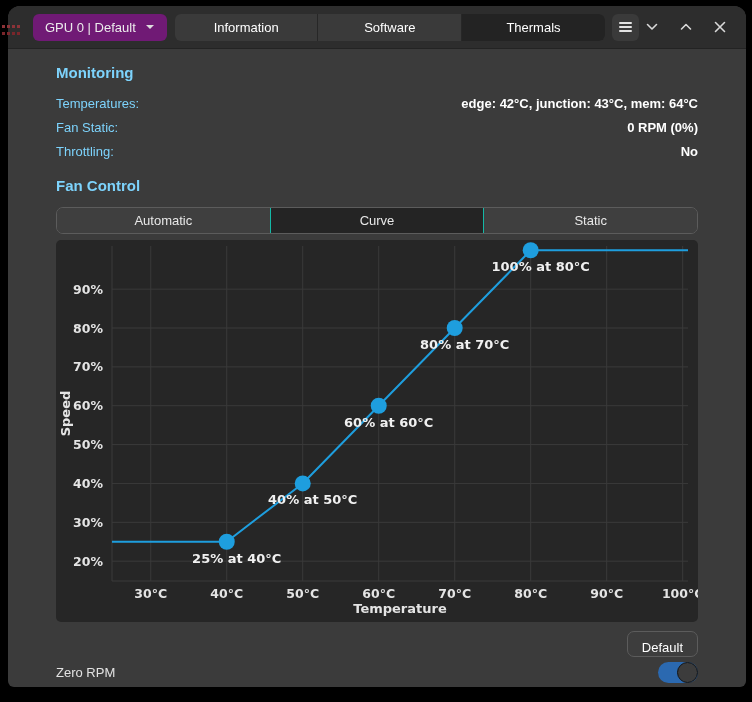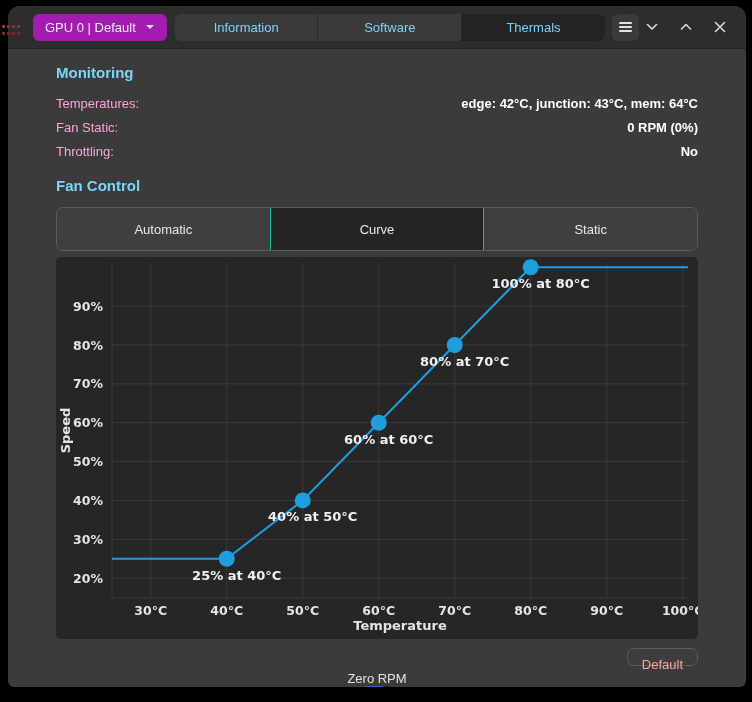--- a/index.html
+++ b/index.html
@@ -3,27 +3,27 @@
 <meta charset="utf-8">
 <style>
   html,body{margin:0;padding:0;}
   body{width:752px;height:702px;background:#000;position:relative;overflow:hidden;
        font-family:"Liberation Sans","DejaVu Sans",sans-serif;}
   .window{position:absolute;left:8px;top:6px;width:738px;height:681px;background:#3b3b3b;
           border-radius:12px 12px 6px 6px;overflow:hidden;}
   
   .titlebar{height:43px;background:#2d2d2d;border-bottom:1px solid #232323;display:flex;
             align-items:center;padding:0 8px;box-sizing:border-box;}
-  .gpu-btn{margin-left:17px;height:27px;min-width:127px;background:#a21caf;border:none;
+  .gpu-btn{margin-left:17px;height:27px;min-width:127px;background:#701a75;border:none;
            border-radius:6px;color:#ececec;font-size:13px;display:flex;align-items:center;
            justify-content:center;gap:9px;padding:0 12px;cursor:pointer;
            font-family:inherit;}
   .tabgroup{display:flex;margin-left:8px;width:430px;height:27px;border-radius:6px;
             overflow:hidden;background:#3a3a3a;}
-  .tab{flex:1;border:none;background:transparent;color:#7dd3fc;font-size:13px;cursor:pointer;
+  .tab{flex:1;border:none;background:transparent;color:#ffffff;font-size:13px;cursor:pointer;
        border-left:1px solid #272727;font-family:inherit;padding:0;}
   .tab:first-child{border-left:none;}
   .tab.active{background:#232323;}
   .menu-btn{margin-left:7px;width:27px;height:27px;border-radius:6px;background:#3a3a3a;
             border:none;display:flex;align-items:center;justify-content:center;cursor:pointer;}
   .hamburger{display:block;width:13px;height:2px;background:#e3e3e3;border-radius:1px;
              box-shadow:0 -4px 0 #e3e3e3,0 4px 0 #e3e3e3;}
   .wincontrols{margin-left:auto;display:flex;gap:10px;align-items:center;margin-right:6px;}
   .winbtn{width:24px;height:24px;background:transparent;border:none;display:flex;
           align-items:center;justify-content:center;cursor:pointer;padding:0;}
@@ -32,40 +32,40 @@
   
   .artifact{position:absolute;left:2px;top:25px;width:18px;height:10px;z-index:5;
      background:
        repeating-linear-gradient(90deg,#8c3338 0 3px,rgba(0,0,0,0) 3px 5px) top/100% 3px no-repeat,
        repeating-linear-gradient(90deg,#7a262b 0 3px,rgba(0,0,0,0) 3px 5px) bottom/100% 3px no-repeat;}
   
   .content{padding:14px 48px 0;}
   .section-title{font-size:15px;font-weight:700;color:#7dd3fc;margin:0;line-height:19px;}
   .mon-rows{margin-top:14px;}
   .mrow{display:flex;justify-content:space-between;align-items:baseline;height:24px;}
-  .mrow .lbl{font-size:13px;color:#f9a8d4;}
+  .mrow .lbl{font-size:13px;color:#7dd3fc;}
   .mrow .val{font-size:13px;font-weight:700;color:#ffffff;}
   .fc-title{margin-top:8px;}
-  .seg{display:flex;height:44px;border:1px solid #5c5c5c;border-radius:7px;overflow:hidden;
+  .seg{display:flex;height:27px;border:1px solid #5c5c5c;border-radius:7px;overflow:hidden;
        box-sizing:border-box;margin-top:12px;}
   .seg button{flex:1;background:#3f3f3f;border:none;border-left:1px solid #14b8a6;
               color:#e8e8e8;font-size:13px;cursor:pointer;font-family:inherit;padding:0;}
   .seg button:first-child{border-left:none;}
   .seg button.active{background:#242424;}
   .panel{margin-top:6px;height:382px;background:#262626;border-radius:5px;position:relative;
          overflow:hidden;}
   .panel svg{position:absolute;left:0;top:0;}
   .tick{font-family:"DejaVu Sans",sans-serif;font-size:12.5px;font-weight:600;fill:#e4e4e4;}
   .axis-title{font-family:"DejaVu Sans",sans-serif;font-size:13px;font-weight:600;fill:#e4e4e4;}
   .pt-label{font-family:"DejaVu Sans",sans-serif;font-size:13px;font-weight:600;fill:#f0f0f0;}
   .default-row{display:flex;justify-content:flex-end;margin-top:9px;}
-  .default-btn{height:18px;padding:8px 14px;border:1px solid #5c5c5c;border-radius:7px;
-               background:#3d3d3d;color:#fca5a5;font-size:13px;cursor:pointer;
+  .default-btn{height:26px;padding:8px 14px;border:1px solid #5c5c5c;border-radius:7px;
+               background:#3d3d3d;color:#ffffff;font-size:13px;cursor:pointer;
                font-family:inherit;}
-  .zero-row{display:flex;justify-content:space-between;align-items:center;margin-top:5px;flex-direction:column;}
+  .zero-row{display:flex;justify-content:space-between;align-items:center;margin-top:5px;}
   .zero-label{font-size:13px;color:#e2e2e2;}
   .switch{width:40px;height:21px;border-radius:11px;position:relative;background:#2b69b0;
           cursor:pointer;border:none;padding:0;}
   .switch .knob{position:absolute;right:0;top:0;width:21px;height:21px;border-radius:50%;
                 background:#3c3c3c;border:1px solid #141414;box-sizing:border-box;}
 </style>
 </head>
 <body>
 
 <div class="artifact"></div>

